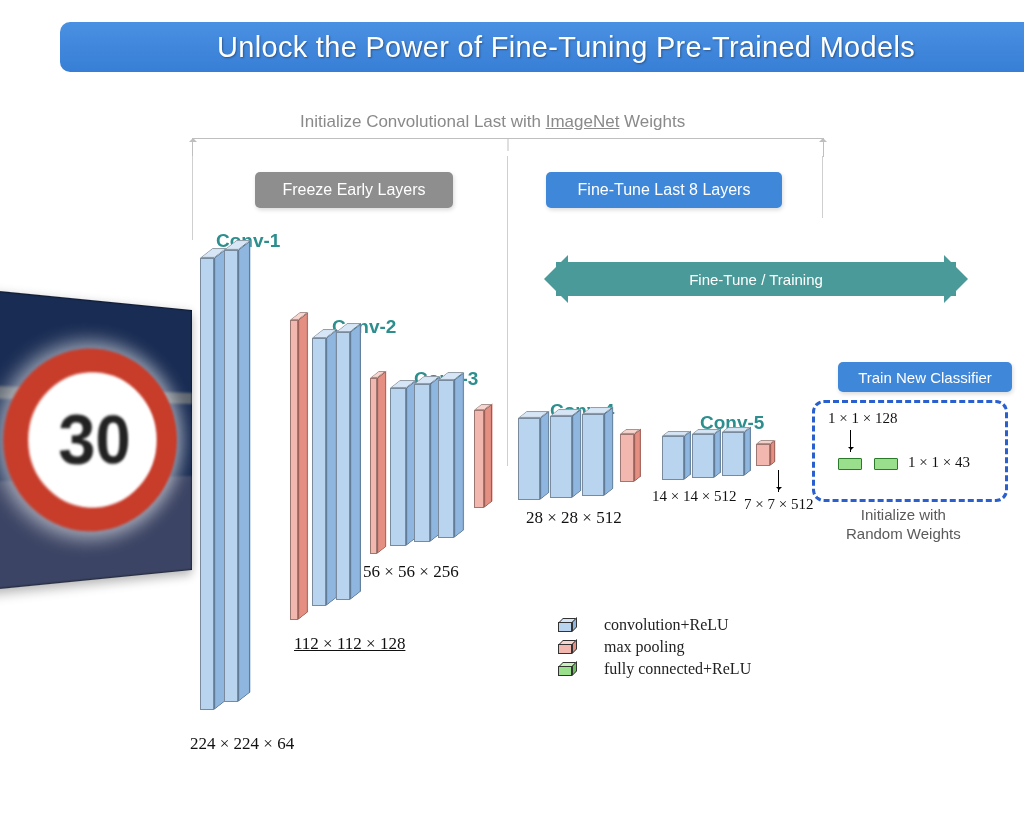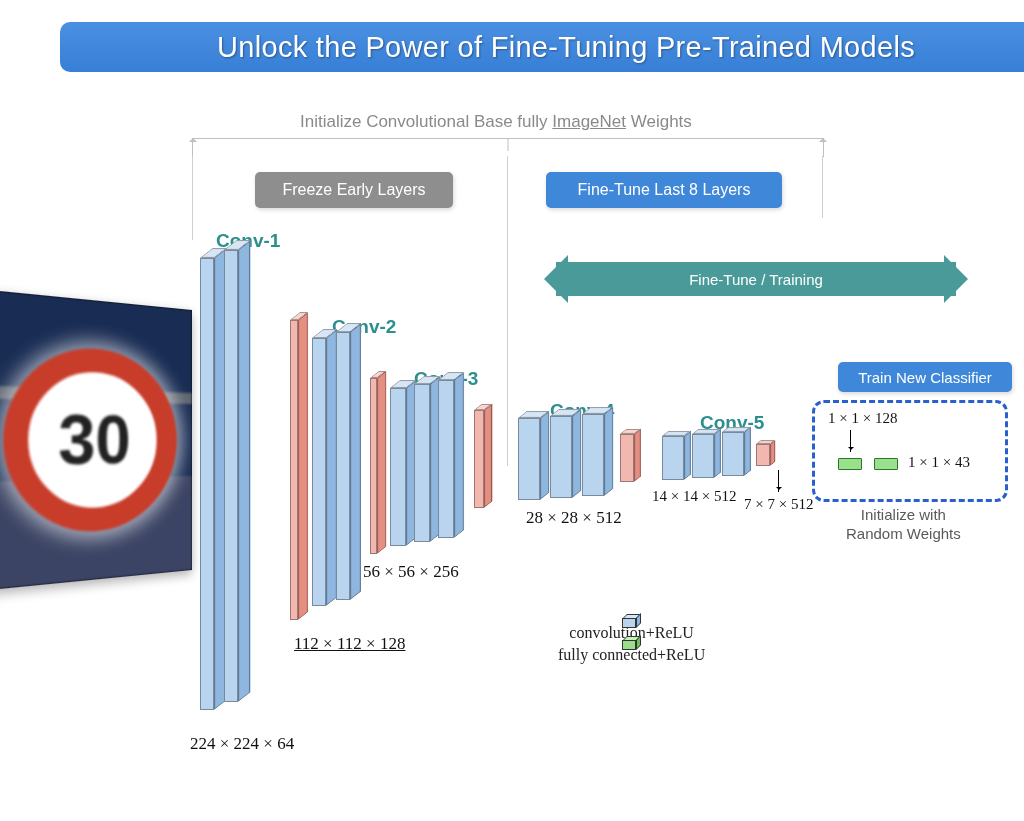--- a/index.html
+++ b/index.html
@@ -221,42 +221,42 @@
     border:3px solid transparent;
     border-top-color:#000;
   }
   
   .legend {
     position:absolute;
     font-family: "Times New Roman", serif;
     font-size:16px;
     color:#222;
   }
-  .legend .row { display:flex; align-items:center; gap:10px; height:22px;flex-direction:column;}
+  .legend .row { display:flex; align-items:center; gap:26px; height:22px;}
   .legend .cube {
     width:20px; height:14px; position:relative;
   }
   .legend .cube .f,
   .legend .cube .t,
   .legend .cube .s {
     position:absolute; border:1px solid #333; box-sizing:border-box;
   }
   .legend .cube .f { left:0; top:4px; width:14px; height:10px;}
   .legend .cube .t { left:0; top:0; width:14px; height:5px; transform:skewX(-45deg); transform-origin:left bottom;}
   .legend .cube .s { left:14px; top:4px; width:5px; height:10px; transform:skewY(-45deg); transform-origin:left top;}
 </style>
 </head>
 <body>
 
 <div class="canvas">
 
   <div class="title-banner">Unlock the Power of Fine-Tuning Pre-Trained Models</div>
 
   <div class="subtitle" style="left:300px; top:112px;">
-    <span>Initialize Convolutional Base fully </span><span class="u">ImageNet</span><span> Weights</span>
+    <span>Initialize Convolutional Last with </span><span class="u">ImageNet</span><span> Weights</span>
   </div>
   <div class="bracket" style="left:192px; top:138px; width:630px;">
     <div class="tick"></div>
   </div>
 
   <div class="pill gray" style="left:255px; top:172px; width:190px;">Freeze Early Layers</div>
   <div class="pill blue" style="left:546px; top:172px; width:228px;">Fine-Tune Last 8 Layers</div>
   <div class="pill blue small" style="left:838px; top:362px; width:166px;">Train New Classifier</div>
 
   <div class="vline" style="left:192px; top:156px; height:84px;"></div>
@@ -397,20 +397,28 @@
     <div class="row">
       <div class="cube">
           <div class="t" style="background:#d7e6f6"></div>
           <div class="f" style="background:#b9d4ef"></div>
           <div class="s" style="background:#8fb6de"></div>
         </div>
       <span>convolution+ReLU</span>
     </div>
     <div class="row">
       <div class="cube">
+          <div class="t" style="background:#f8d6cf"></div>
+          <div class="f" style="background:#f2b7ae"></div>
+          <div class="s" style="background:#e48f82"></div>
+        </div>
+      <span>max pooling</span>
+    </div>
+    <div class="row">
+      <div class="cube">
           <div class="t" style="background:#c7f0bb"></div>
           <div class="f" style="background:#9adf8c"></div>
           <div class="s" style="background:#6fc060"></div>
         </div>
       <span>fully connected+ReLU</span>
     </div>
   </div>
 
 </div>
 

